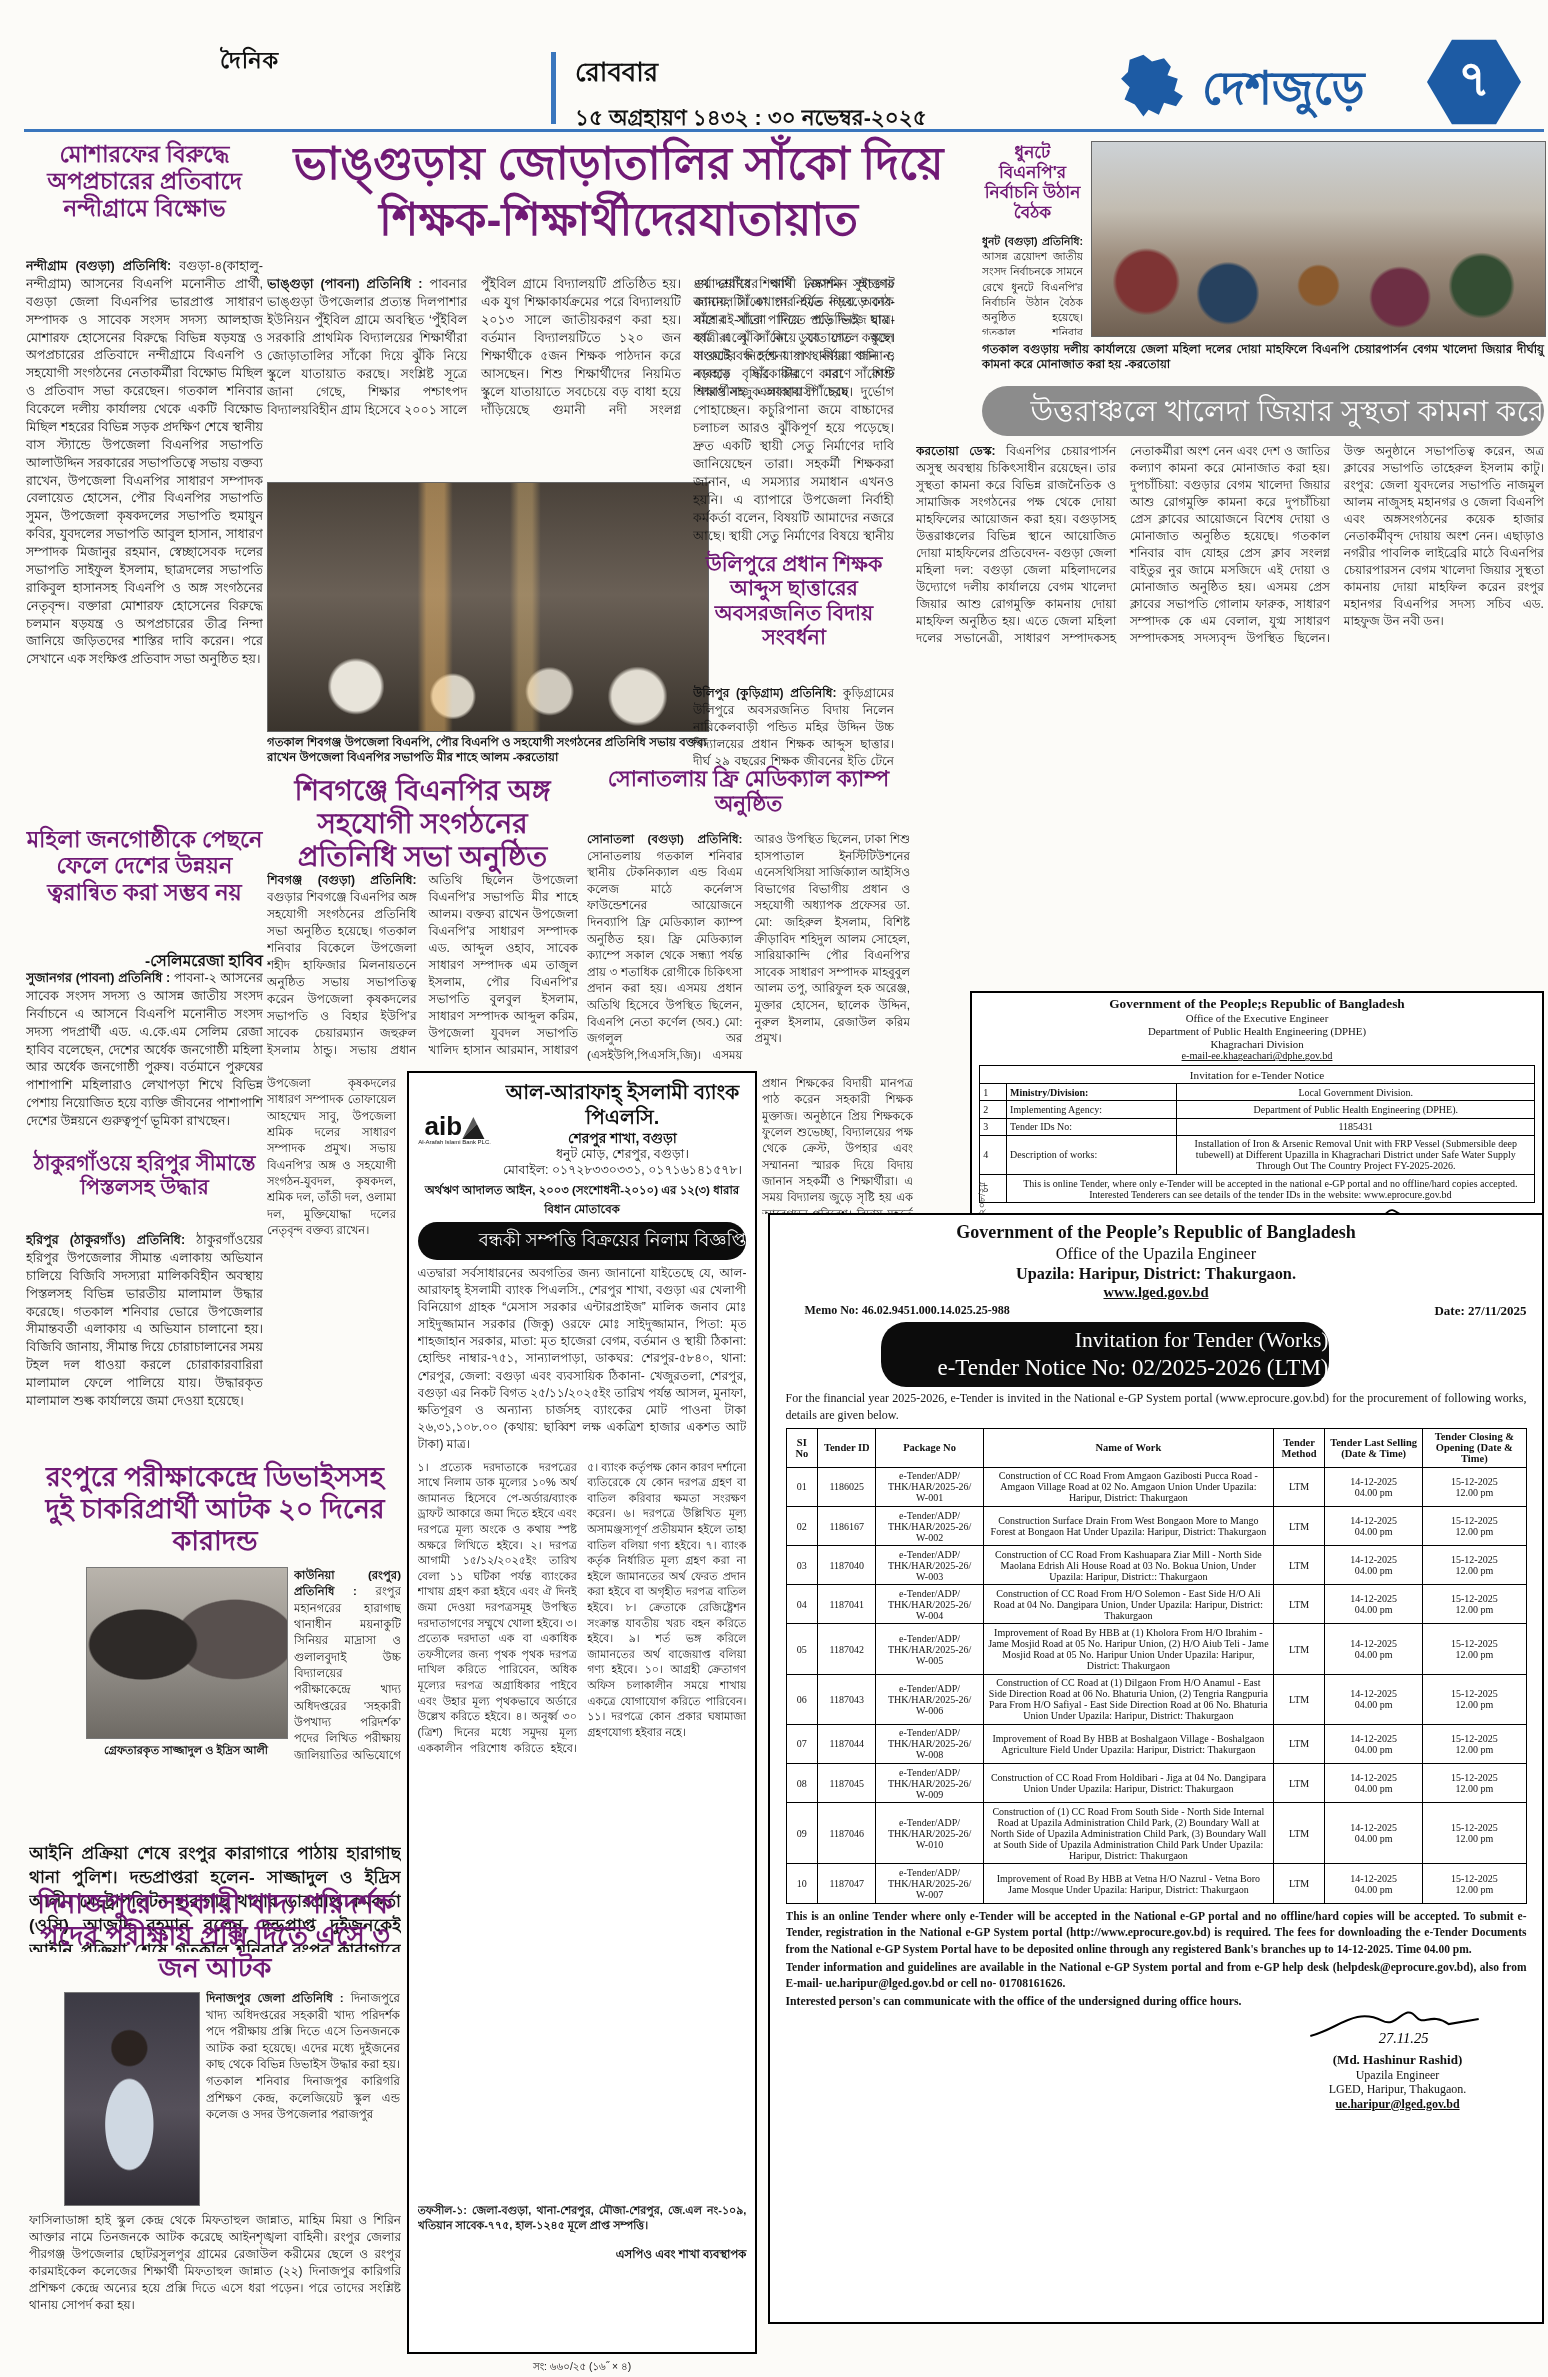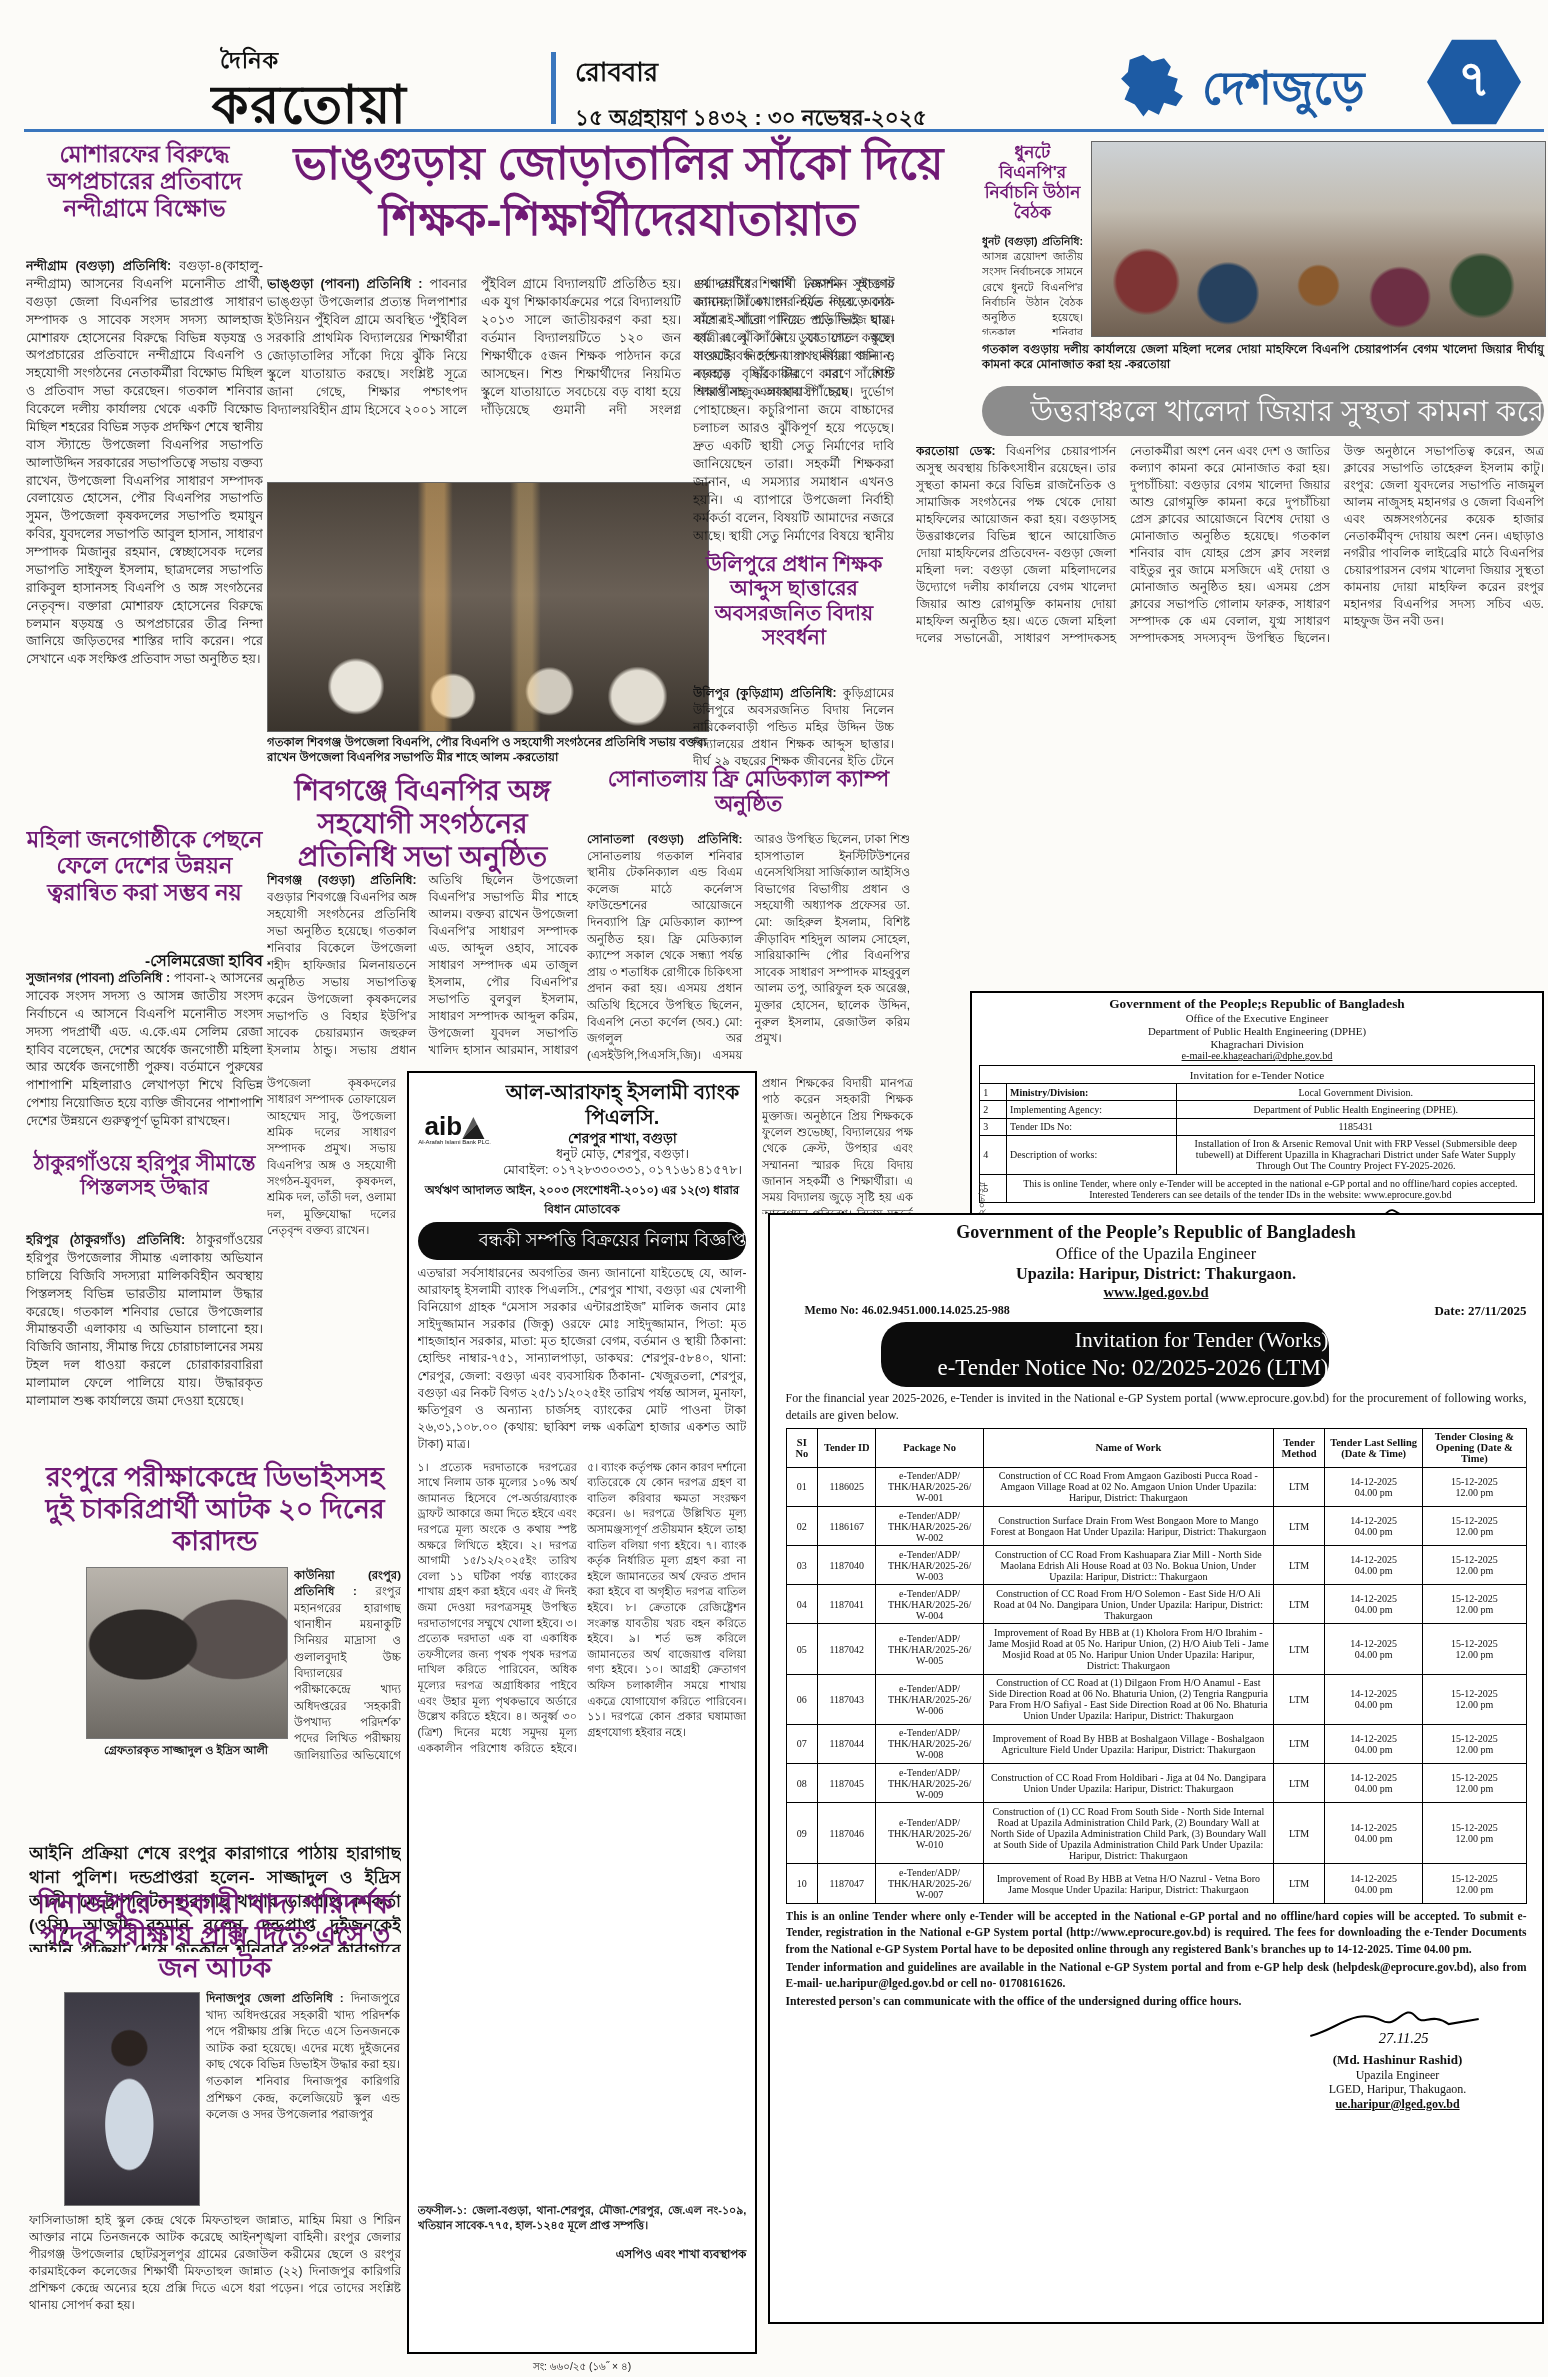--- a/index.html
+++ b/index.html
@@ -41,21 +41,20 @@
   .photo-man{background:
      radial-gradient(ellipse at 48% 62%, #cfd8e2 0 24%, transparent 25%),
      radial-gradient(circle at 48% 26%, #2b2320 0 10%, transparent 11%),
      linear-gradient(180deg,#3c3a44 0%,#55505a 55%,#2f2c34 100%);}
 </style>
 </head>
 <body>
 
 <div class="abs" style="left:103px;top:43px;width:413px;height:86px;text-align:center;">
   <div style="font-size:22.4px;font-weight:bold;letter-spacing:0.9px;margin-left:-120px;">দৈনিক</div>
-  <div style="font-size:53px;font-weight:bold;line-height:.95;letter-spacing:1.7px;">করতোয়া</div>
 </div>
 <div class="abs" style="left:551px;top:52px;width:5.2px;height:72px;background:#3a76bd;"></div>
 <div class="abs" style="left:575px;top:52px;">
   <div style="font-size:26px;font-weight:bold;">রোববার</div>
   <div style="font-size:21.5px;font-weight:bold;margin-top:5.2px;">১৫ অগ্রহায়ণ ১৪৩২ : ৩০ নভেম্বর-২০২৫</div>
 </div>
 <div class="abs" style="left:1114px;top:53px;width:82px;height:67px;">
   <svg width="82" height="67" viewBox="0 0 95 78">
       <path d="M18 8 L34 2 L44 10 L58 6 L66 16 L62 26 L74 30 L70 44 L80 50 L72 62 L58 58 L52 72 L40 66 L34 74 L24 60 L12 54 L18 40 L8 30 L16 22 Z" fill="#1d5ba4"></path>
     </svg>

